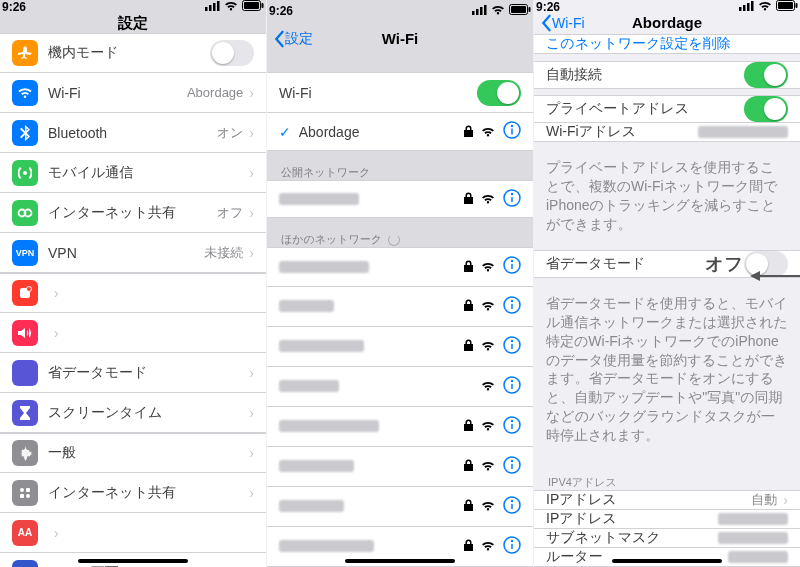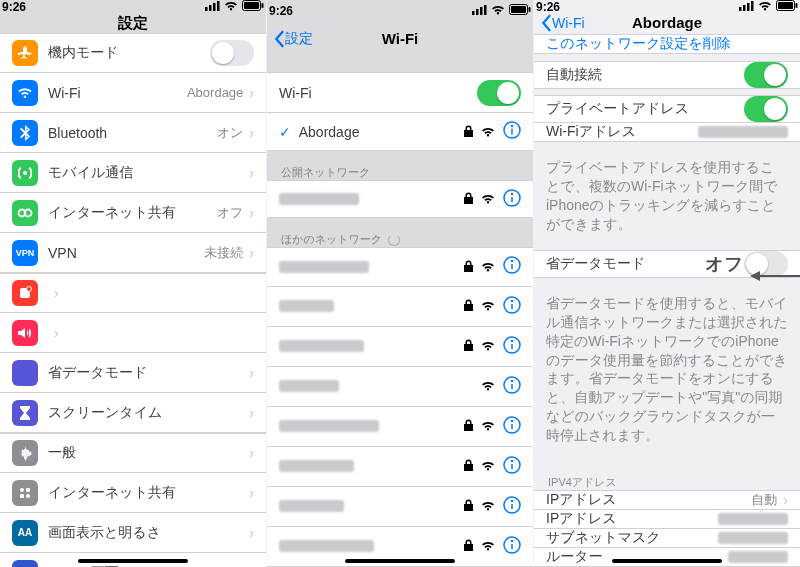--- a/index.html
+++ b/index.html
@@ -181,22 +181,21 @@
             <circle cx="4" cy="4" r="2"></circle>
             <rect x="8" y="2" width="4" height="4" rx="1"></rect>
             <rect x="2" y="8" width="4" height="4" rx="1"></rect>
             <circle cx="10" cy="10" r="2"></circle>
           </svg>
         </span>
       <span class="label">インターネット共有</span>
       <span class="chev">›</span>
     </div>
     <div class="cell">
-      <span class="icon" style="background:#0369a1;font-size:10px;font-weight:700">AA</span>
-      <span class="label">画面表示と明るさ</span>
+      <span class="icon" style="background:#ef4444;font-size:10px;font-weight:700">AA</span>
       <span class="chev">›</span>
     </div>
     <div class="cell">
       <span class="icon" style="background:#3355cc">
           <svg width="14" height="14" viewBox="0 0 14 14" fill="#fff">
             <rect x="1" y="1" width="5" height="5" rx="1"></rect>
             <rect x="8" y="1" width="5" height="5" rx="1"></rect>
             <rect x="1" y="8" width="5" height="5" rx="1"></rect>
             <rect x="8" y="8" width="5" height="5" rx="1"></rect>
           </svg>

